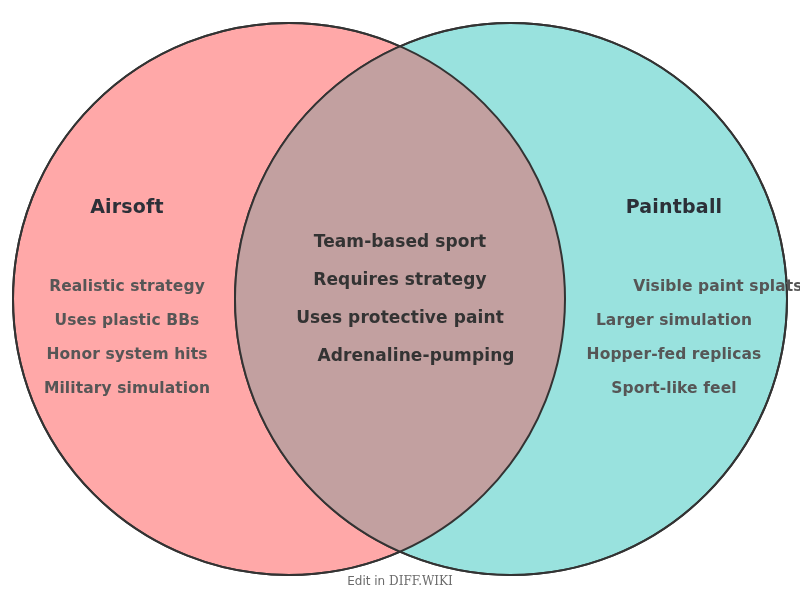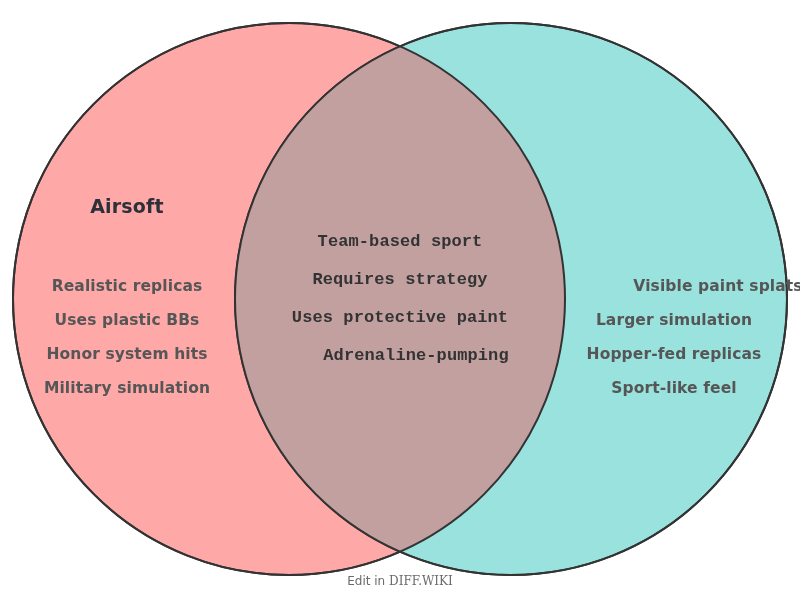--- a/index.html
+++ b/index.html
@@ -60,21 +60,20 @@
   }
 
   .center-item {
     position: absolute;
     transform: translate(-50%, -50%);
     white-space: nowrap;
     font-weight: bold;
     font-size: 17px;
     color: #333333;
     letter-spacing: 0.1px;
-    font-family: Liberation Mono, monospace;
   }
 
   #footer-credit {
     position: absolute;
     left: 400px;
     top: 581px;
     transform: translate(-50%, -50%);
     white-space: nowrap;
     font-size: 12px;
     color: #6b6b6b;
@@ -109,23 +108,24 @@
 
     <circle id="circle-left-outline" cx="289" cy="299" r="276" fill="none" stroke="#333333" stroke-width="2"></circle>
 
     <circle id="circle-right-outline" cx="511" cy="299" r="276" fill="none" stroke="#333333" stroke-width="2"></circle>
   </svg>
 
   <div class="text-layer">
 
     <div class="set-title" id="left-title" style="left: 127px; top: 206px;">Airsoft</div>
 
+    <div class="set-title" id="right-title" style="left: 674px; top: 206px;">Paintball</div>
 
     <div id="left-items">
-        <div class="side-item" style="left: 127px; top: 286px;">Realistic replicas</div>
+        <div class="side-item" style="left: 127px; top: 286px;">Realistic strategy</div>
         <div class="side-item" style="left: 127px; top: 320px;">Uses plastic BBs</div>
         <div class="side-item" style="left: 127px; top: 354px;">Honor system hits</div>
         <div class="side-item" style="left: 127px; top: 388px;">Military simulation</div>
       </div>
 
     <div id="right-items">
         <div class="side-item" style="left: 674px; top: 286px; margin-left: 44px;">Visible paint splats</div>
         <div class="side-item" style="left: 674px; top: 320px;">Larger simulation</div>
         <div class="side-item" style="left: 674px; top: 354px;">Hopper-fed replicas</div>
         <div class="side-item" style="left: 674px; top: 388px;">Sport-like feel</div>

